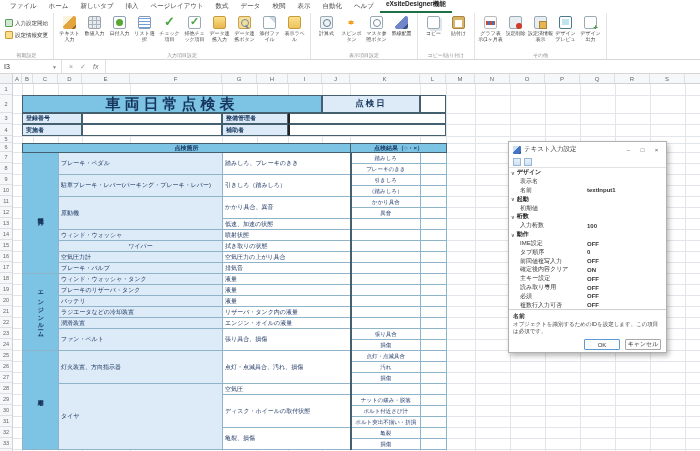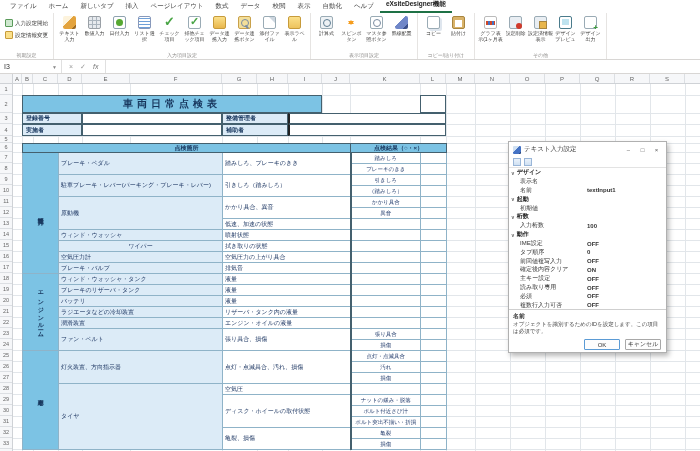--- a/index.html
+++ b/index.html
@@ -344,21 +344,22 @@
         <div class="rhCell" style="top: 288px; height: 11px;">27</div>
         <div class="rhCell" style="top: 299px; height: 11px;">28</div>
         <div class="rhCell" style="top: 310px; height: 11px;">29</div>
         <div class="rhCell" style="top: 321px; height: 11px;">30</div>
         <div class="rhCell" style="top: 332px; height: 11px;">31</div>
         <div class="rhCell" style="top: 343px; height: 11px;">32</div>
         <div class="rhCell" style="top: 354px; height: 11px;">33</div>
       </div>
 
     <div id="formHdr">
-      <div class="fh" style="left:0;top:0;width:300px;height:18px;background:#7cc3e4;font-size:10px;font-weight:bold;letter-spacing:4px;color:#17365d">車両日常点検表</div>
+      <div class="fh" style="left:0;top:0;width:300px;height:18px;background:#7cc3e4;font-size:15px;font-weight:bold;letter-spacing:4px;color:#17365d">車両日常点検表</div>
+      <div class="fh" style="left:300px;top:0;width:98px;height:18px;background:#dcebf7;font-size:8.5px;font-weight:bold;letter-spacing:2px;color:#17365d">点検日</div>
       <div class="fh" style="left:398px;top:0;width:26px;height:18px"></div>
       <div class="fh lab" style="left:0;top:18px;width:60px;height:11px">登録番号</div>
       <div class="fh" style="left:60px;top:18px;width:140px;height:11px"></div>
       <div class="fh lab" style="left:200px;top:18px;width:66px;height:11px">整備管理者</div>
       <div class="fh sel" style="left:266px;top:18px;width:158px;height:11px"></div>
       <div class="fh lab" style="left:0;top:29px;width:60px;height:12px">実施者</div>
       <div class="fh" style="left:60px;top:29px;width:140px;height:12px"></div>
       <div class="fh lab" style="left:200px;top:29px;width:66px;height:12px">補助者</div>
       <div class="fh sel" style="left:266px;top:29px;width:158px;height:12px"></div>
     </div>

